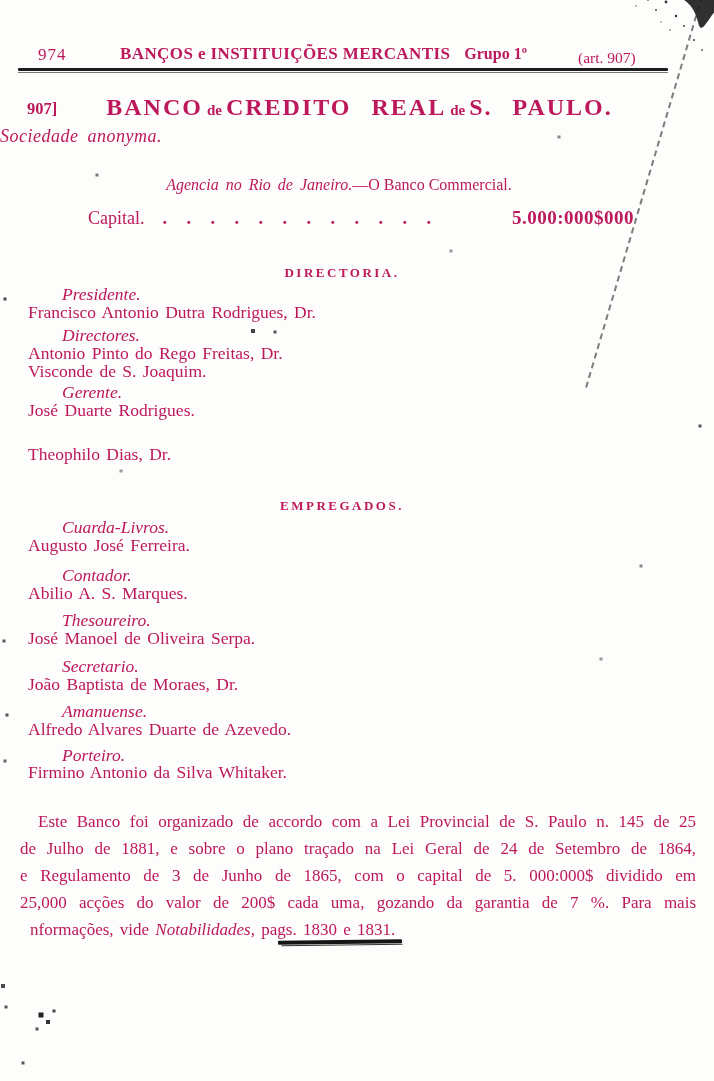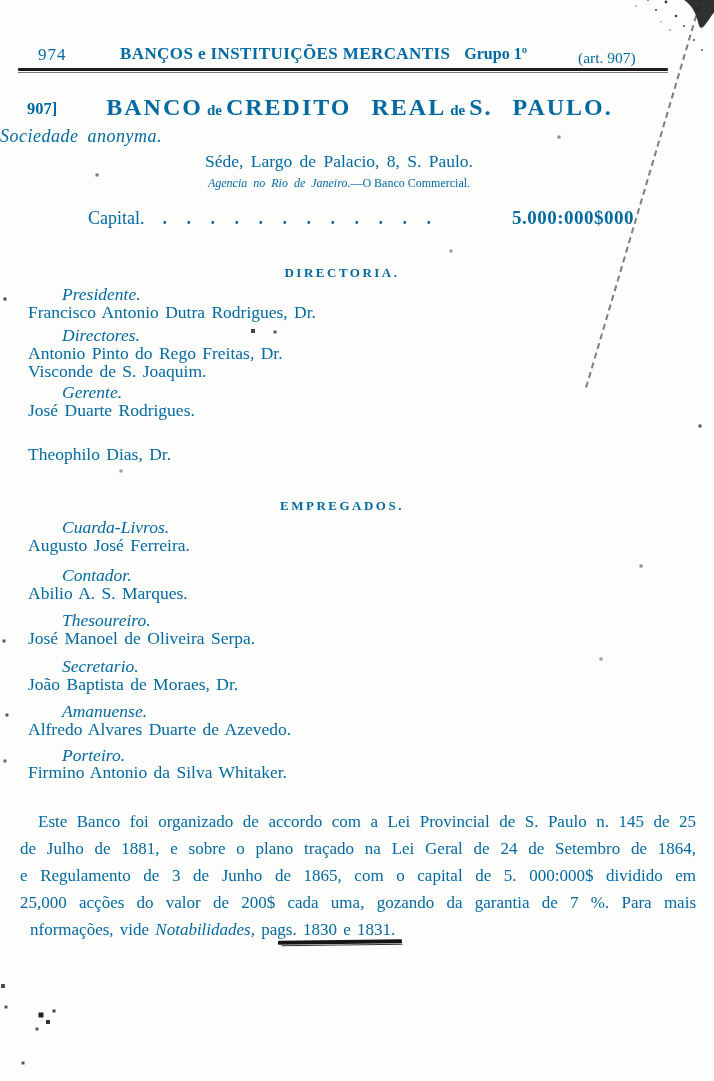--- a/index.html
+++ b/index.html
@@ -1,42 +1,42 @@
 <!DOCTYPE html>
 <html><head>
 <meta charset="utf-8">
 <style>
   html,body{margin:0;padding:0;background:#e8e8e6;}
   #page{
     position:relative;
     width:714px;height:1081px;
     margin:0 auto;
     background:#fdfdfb;
-    color:#0369a1;
+    color:#be185d;
     font-family:"Liberation Serif","DejaVu Serif",serif;
     overflow:hidden;
   }
   .abs{position:absolute;}
   
   .hdr-num{left:38px;top:45px;font-size:17px;letter-spacing:1px;}
   .hdr-center{left:120px;top:44px;width:470px;white-space:nowrap;}
   .hdr-title{font-weight:bold;font-size:17px;letter-spacing:.4px;}
   .hdr-group{font-weight:bold;font-size:16px;margin-left:10px;}
   .hdr-art{left:578px;top:49px;font-size:15.5px;}
   .hdr-rule{left:18px;top:68px;width:650px;height:6px;}
   .hdr-rule .r1{height:3px;background:#1c1c1c;border-radius:1px;}
   .hdr-rule .r2{height:1px;background:#555;margin-top:1px;opacity:.8;}
   
   .entry-num{left:27px;top:99px;font-size:16.5px;font-weight:bold;}
   .bank-title{left:0;right:36px;top:94px;display:flex;justify-content:center;align-items:baseline;gap:4px;white-space:nowrap;padding-left:41px;}
   .t-big{font-size:24px;font-weight:bold;letter-spacing:2px;word-spacing:12px;}
   .t-small{font-size:15px;font-weight:bold;}
   .subtitle{left:0;right:36px;top:126px;text-align:left;font-style:italic;font-size:18px;letter-spacing:.5px;word-spacing:4px;}
   .address{left:0;right:36px;top:151px;text-align:center;font-size:17.5px;word-spacing:3px;}
-  .agency{left:0;right:36px;top:176px;text-align:center;font-size:12px;}
+  .agency{left:0;right:36px;top:176px;text-align:center;font-size:16px;}
   .agency .it{font-style:italic;word-spacing:3px;}
   .capital-row{left:88px;top:207px;width:546px;display:flex;justify-content:space-between;align-items:baseline;}
   .cap-label{font-weight:normal;font-size:18px;}
   .cap-dots{font-weight:bold;font-size:18px;word-spacing:15px;flex:1;margin-left:18px;overflow:hidden;white-space:nowrap;}
   .cap-value{font-weight:bold;font-size:19px;letter-spacing:.5px;}
   
   .sec-heading{left:4px;right:34px;text-align:center;font-size:13px;font-weight:bold;letter-spacing:2.5px;}
   .role{left:62px;font-style:italic;font-size:17.5px;white-space:nowrap;}
   .name{left:28px;font-size:17.5px;white-space:nowrap;word-spacing:2px;}
   
@@ -78,21 +78,20 @@
 
   <div class="abs entry-num">907]</div>
   <div class="abs bank-title">
     <span class="t-big">BANCO</span>
     <span class="t-small">de</span>
     <span class="t-big">CREDITO REAL</span>
     <span class="t-small">de</span>
     <span class="t-big">S. PAULO.</span>
   </div>
   <div class="abs subtitle">Sociedade anonyma.</div>
-  <div class="abs address">Séde, Largo de Palacio, 8, S. Paulo.</div>
   <div class="abs agency">
     <span class="it">Agencia no Rio de Janeiro.</span><span>—O Banco Commercial.</span>
   </div>
   <div class="abs capital-row">
     <span class="cap-label">Capital.</span>
     <span class="cap-dots">. . . . . . . . . . . .</span>
     <span class="cap-value">5.000:000$000</span>
   </div>
 
   <div class="abs sec-heading" style="top:265px">DIRECTORIA.</div>

